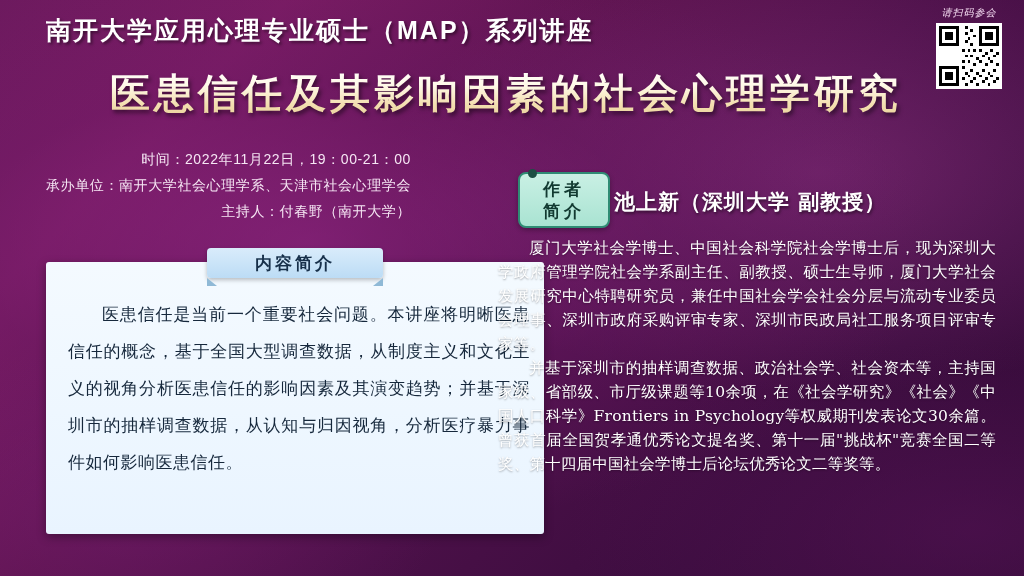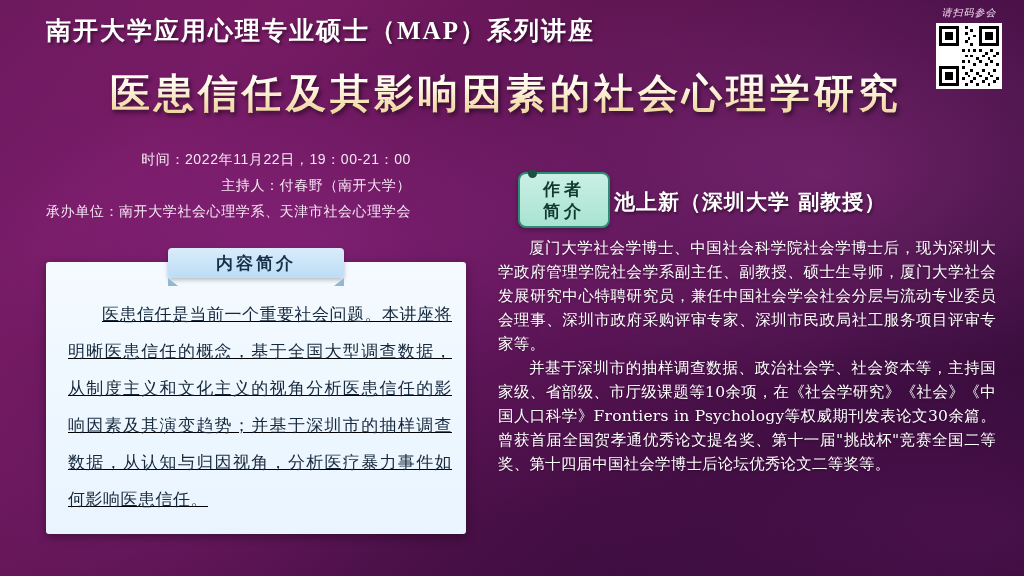--- a/index.html
+++ b/index.html
@@ -43,21 +43,21 @@
     background-image:
       linear-gradient(90deg, rgba(0,0,0,0) 0, rgba(0,0,0,0) 100%);
     position: relative;
   }
   .qr-code svg { display: block; }
 
   
   .series-title {
     position: absolute; top: 14px; left: 46px;
     color: #ffffff;
-    font-family: Liberation Serif, serif;
+    font-family: Liberation Sans, sans-serif;
     font-size: 25px;
     font-weight: 700;
     letter-spacing: 2px;
     text-shadow: 2px 2px 3px rgba(0,0,0,0.45);
     z-index: 4;
   }
   .main-title {
     position: absolute; top: 66px; left: 0; width: 100%;
     text-align: center;
     font-family: "DejaVu Serif", serif;
@@ -81,26 +81,25 @@
     font-size: 14px;
     line-height: 26px;
     letter-spacing: 0.6px;
     z-index: 4;
   }
   .meta div { white-space: nowrap; text-align: right; }
 
   
   .content-card {
     position: absolute; left: 46px; top: 262px;
-    width: 420px; height: 272px;
+    width: 498px; height: 272px;
     background: linear-gradient(180deg,#f4faff 0%,#eef7ff 55%,#e9f4ff 100%);
     border-radius: 3px;
     box-shadow: 0 3px 10px rgba(0,0,0,0.35);
     z-index: 4;
-    text-decoration: underline;
   }
   .card-ribbon {
     position: absolute; top: -14px; left: 50%;
     transform: translateX(-50%);
     width: 176px; height: 30px;
     background: linear-gradient(180deg,#d9ecfb 0%,#bcdcf5 100%);
     border-radius: 4px;
     display: flex; align-items: center; justify-content: center;
     box-shadow: 0 2px 4px rgba(0,0,0,0.25);
   }
@@ -261,22 +260,22 @@
         </g>
       </svg>
     </div>
   </div>
 
   <div class="series-title">南开大学应用心理专业硕士（MAP）系列讲座</div>
   <div class="main-title">医患信任及其影响因素的社会心理学研究</div>
 
   <div class="meta">
     <div>时间：2022年11月22日，19：00-21：00</div>
+    <div>承办单位：南开大学社会心理学系、天津市社会心理学会</div>
     <div>主持人：付春野（南开大学）</div>
-    <div>承办单位：南开大学社会心理学系、天津市社会心理学会</div>
   </div>
 
   <div class="content-card">
     <div class="card-ribbon">
       <span>内容简介</span>
     </div>
     <div class="card-body">医患信任是当前一个重要社会问题。本讲座将明晰医患信任的概念，基于全国大型调查数据，从制度主义和文化主义的视角分析医患信任的影响因素及其演变趋势；并基于深圳市的抽样调查数据，从认知与归因视角，分析医疗暴力事件如何影响医患信任。</div>
   </div>
 
   <div class="author-badge">

